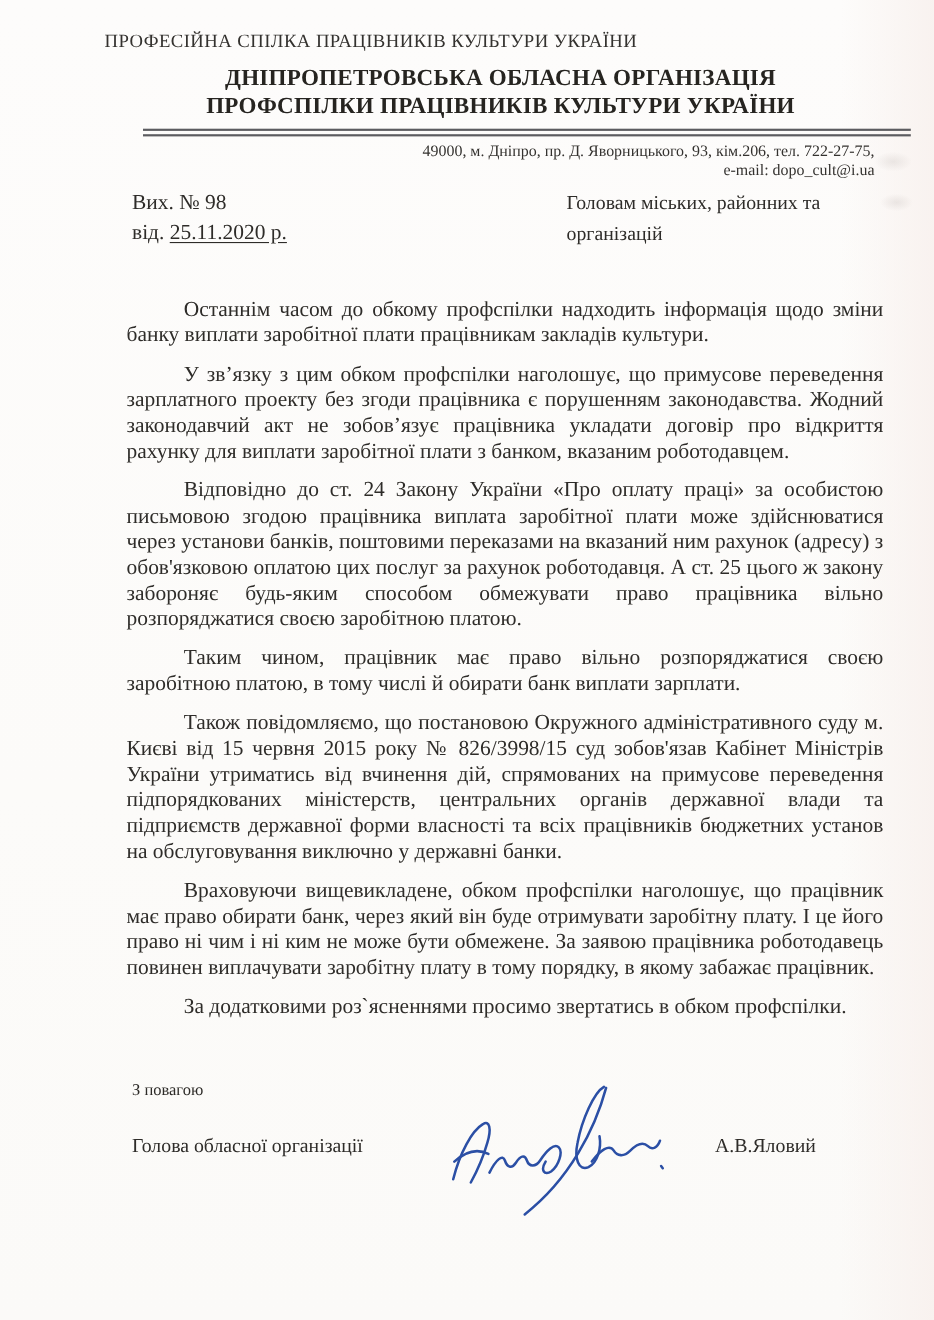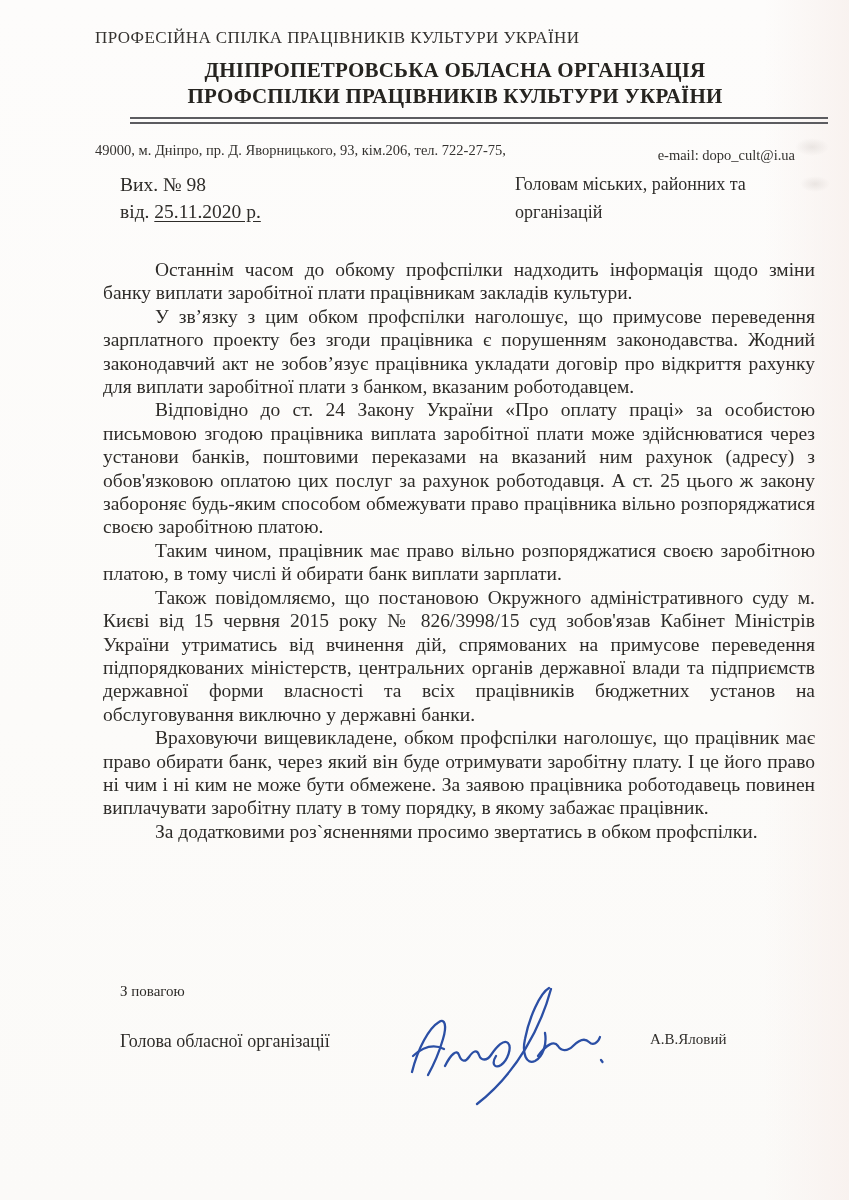--- a/index.html
+++ b/index.html
@@ -25,21 +25,21 @@
     position: absolute; top: 57px; left: 95px; width: 720px;
     text-align: center; font-weight: bold; font-size: 21px;
     line-height: 26px; color: #262420; letter-spacing: .2px;
   }
   .lh-rule {
     position: absolute; top: 117px; left: 130px; width: 698px; height: 3px;
     border-top: 2px solid #5c5c60; border-bottom: 2px solid #5c5c60;
   }
   .lh-address {
     position: absolute; top: 129px; left: 95px; width: 700px;
-    text-align: left; font-size: 14.5px; line-height: 18px; color: #34322f; margin-top: 12px;
+    text-align: right; font-size: 14.5px; line-height: 18px; color: #34322f;
   }
   .lh-email {
     position: absolute; top: 147px; left: 95px; width: 700px;
     text-align: right; font-size: 14.5px; color: #34322f;
   }
   
   .ref-block {
     position: absolute; top: 171px; left: 120px;
     font-size: 19.5px; line-height: 27px;
   }
@@ -47,30 +47,30 @@
   .addressee {
     position: absolute; top: 171px; left: 515px; width: 310px;
     font-size: 18px; line-height: 27.5px;
   }
   
   .body-text {
     position: absolute; top: 258px; left: 103px; width: 712px;
     font-size: 19.5px; line-height: 23.4px;
     text-align: justify;
   }
-  .body-text p { margin: 0; text-indent: 52px; }
+  .body-text p { margin: 12px; text-indent: 52px; }
   
   .salutation {
     position: absolute; top: 983px; left: 120px; font-size: 15px;
   }
   .signer-title {
     position: absolute; top: 1031px; left: 120px; font-size: 18px;
   }
   .signer-name {
-    position: absolute; top: 1031px; left: 650px; font-size: 15px;
+    position: absolute; top: 1031px; left: 650px; font-size: 18px;
   }
   .signature-wrap {
     position: absolute; top: 976px; left: 398px; width: 220px; height: 140px;
   }
   .signature-wrap svg { display: block; width: 100%; height: 100%; }
   
   .smudge {
     position: absolute; border-radius: 50%; pointer-events: none;
     background: radial-gradient(closest-side, rgba(160,150,145,.18), rgba(160,150,145,0));
   }

